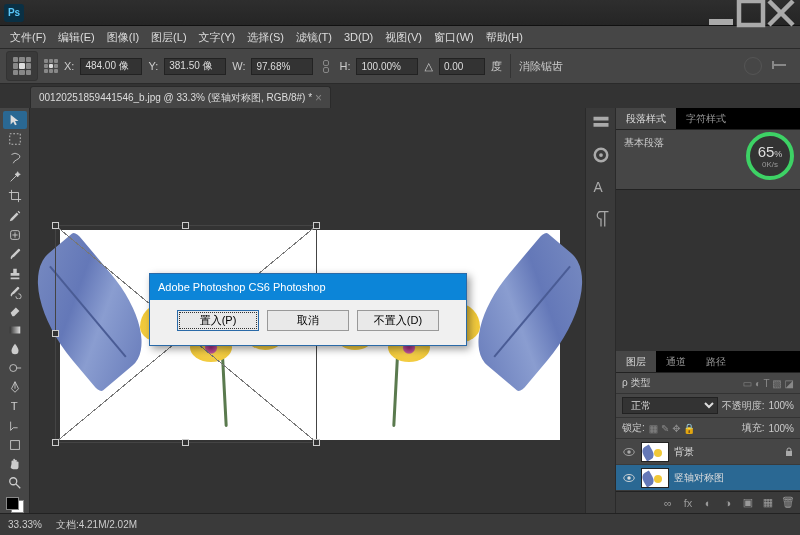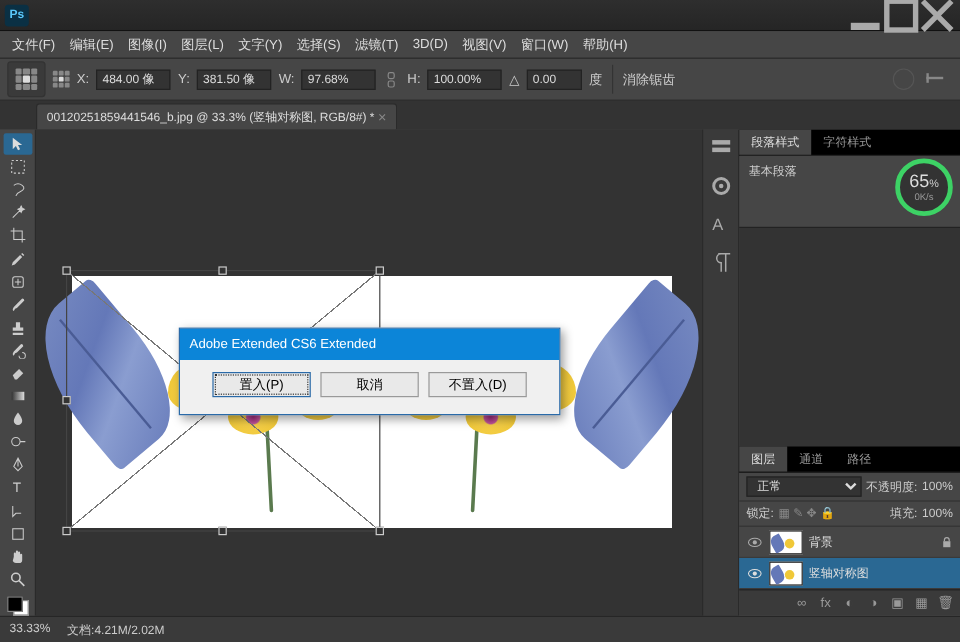--- a/index.html
+++ b/index.html
@@ -381,20 +381,25 @@
       </div>
     </div>
     <div class="panel-gap"></div>
     <div class="lower-panel">
       <div class="panel-tabs">
         <div class="ptab active">图层</div>
         <div class="ptab">通道</div>
         <div class="ptab">路径</div>
       </div>
       <div class="lyr-opts">
+        <span>ρ 类型</span>
+        <span style="flex:1"></span>
+        <span style="color:#888">▭ ◐ T ▧ ◪</span>
+      </div>
+      <div class="lyr-opts">
         <select class="lyr-sel"><option>正常</option></select>
         <span>不透明度:</span>
         <span>100%</span>
       </div>
       <div class="lyr-opts">
         <span>锁定:</span>
         <span style="color:#888">▦ ✎ ✥ 🔒</span>
         <span style="flex:1"></span>
         <span>填充:</span>
         <span>100%</span>
@@ -435,21 +440,21 @@
         <div class="lf-icon">◐</div>
         <div class="lf-icon">◑</div>
         <div class="lf-icon">▣</div>
         <div class="lf-icon">▦</div>
         <div class="lf-icon">🗑</div>
       </div>
     </div>
   </div>
 
   <div class="dialog">
-    <div class="dlg-title">Adobe Extended CS6 Extended</div>
+    <div class="dlg-title">Adobe Photoshop CS6 Photoshop</div>
     <div class="dlg-btns">
       <button class="dlg-btn focus">置入(P)</button>
       <button class="dlg-btn">取消</button>
       <button class="dlg-btn">不置入(D)</button>
     </div>
   </div>
 </div>
 
 <div class="statusbar">
   <span>33.33%</span>

